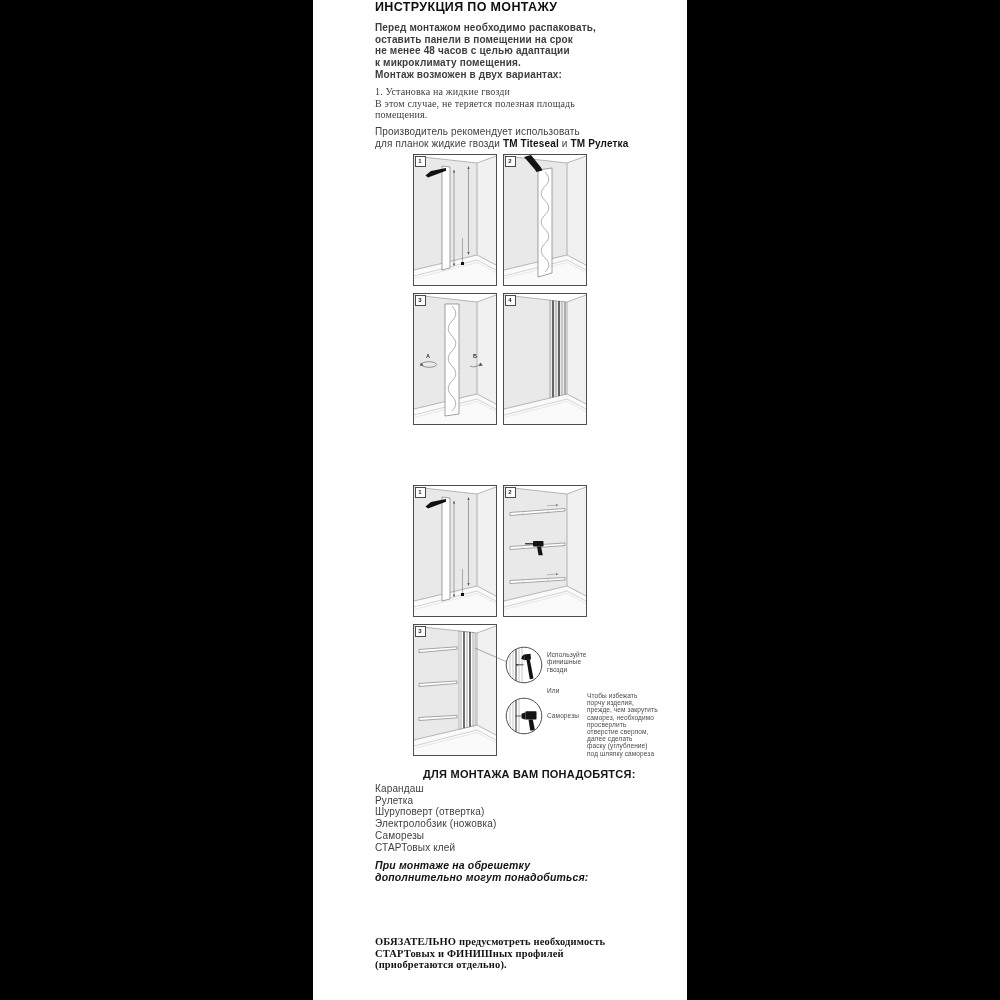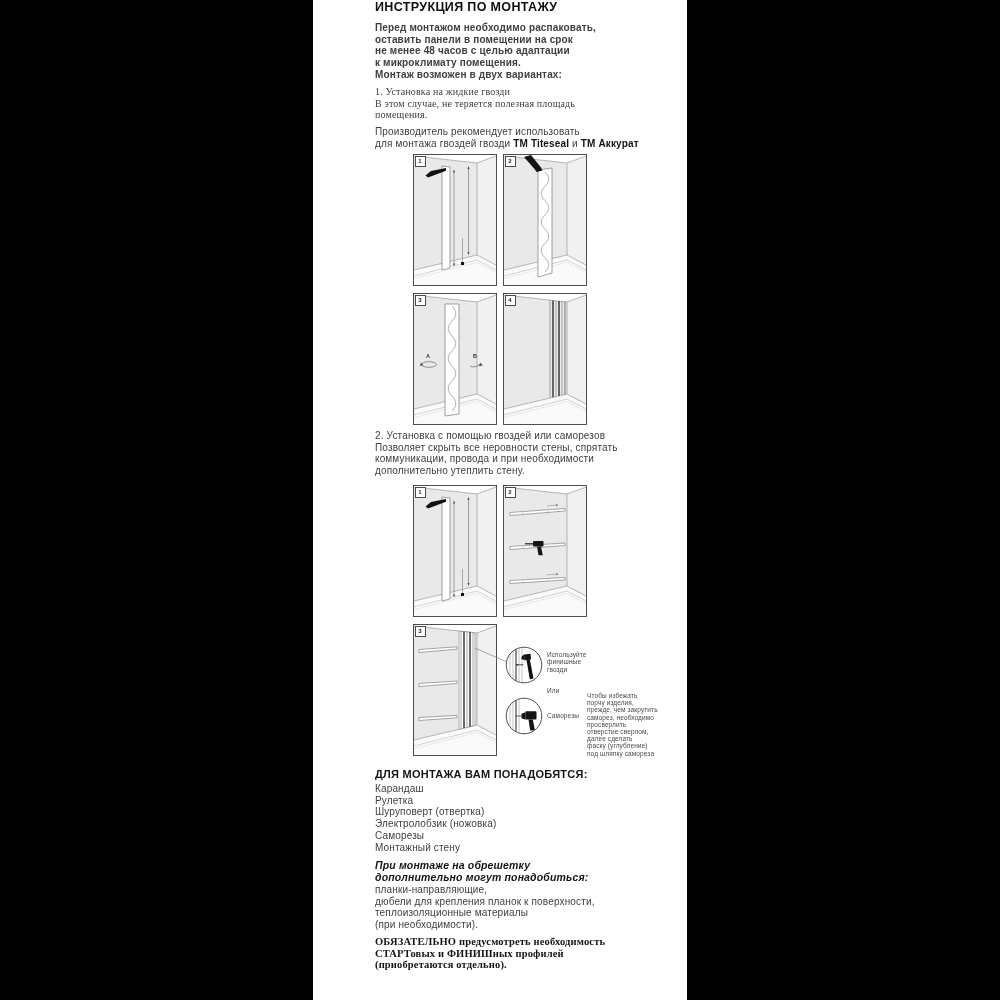--- a/index.html
+++ b/index.html
@@ -94,21 +94,21 @@
 оставить панели в помещении на срок
 не менее 48 часов с целью адаптации
 к микроклимату помещения.
 Монтаж возможен в двух вариантах:</div>
 
   <div class="txt" style="top:86px;font-family:Liberation Serif, serif;">1. Установка на жидкие гвозди
 В этом случае, не теряется полезная площадь
 помещения.</div>
 
   <div class="txt" style="top:126px;"><span>Производитель рекомендует использовать
-для монтажа гвоздей гвозди </span><span class="inline-bold">ТМ Titeseal</span><span> и </span><span class="inline-bold">ТМ Аккурат</span></div>
+для планок жидкие гвозди </span><span class="inline-bold">ТМ Titeseal</span><span> и </span><span class="inline-bold">ТМ Рулетка</span></div>
 
   <div class="figbox" style="left:100px; top:154px;">
     <svg viewBox="0 0 84 132" width="84" height="132">
       <use href="#fig-pencil"></use>
     </svg>
     <div class="fignum">1</div>
   </div>
 
   <div class="figbox" style="left:190px; top:154px;">
     <svg viewBox="0 0 84 132" width="84" height="132">
@@ -141,24 +141,20 @@
       <line x1="47" y1="7.1" x2="47" y2="105" stroke="#777777" stroke-width="0.6"></line>
       <line x1="50" y1="7.4" x2="50" y2="104.3" stroke="#2e2e2e" stroke-width="1.4"></line>
       <line x1="53" y1="7.8" x2="53" y2="103.6" stroke="#777777" stroke-width="0.6"></line>
       <line x1="56" y1="8.1" x2="56" y2="102.9" stroke="#2e2e2e" stroke-width="1.4"></line>
       <line x1="59" y1="8.4" x2="59" y2="102.2" stroke="#777777" stroke-width="0.6"></line>
       <line x1="62" y1="8.8" x2="62" y2="101.5" stroke="#555555" stroke-width="0.8"></line>
     </svg>
     <div class="fignum">4</div>
   </div>
 
-  <div class="txt" style="top:430px;">2. Установка с помощью гвоздей или саморезов
-Позволяет скрыть все неровности стены, спрятать
-коммуникации, провода и при необходимости
-дополнительно утеплить стену.</div>
 
   <div class="figbox" style="left:100px; top:485px;">
     <svg viewBox="0 0 84 132" width="84" height="132">
       <use href="#fig-pencil"></use>
     </svg>
     <div class="fignum">1</div>
   </div>
 
   <div class="figbox" style="left:190px; top:485px;">
     <svg viewBox="0 0 84 132" width="84" height="132">
@@ -260,27 +256,23 @@
   <div class="note-label" style="left:274px; top:692px;">Чтобы избежать
 порчу изделия,
 прежде, чем закрутить
 саморез, необходимо
 просверлить
 отверстие сверлом,
 далее сделать
 фаску (углубление)
 под шляпку самореза</div>
 
-  <div class="txt bold-head" style="top:769px; font-size:11px; letter-spacing:0.25px;">ДЛЯ МОНТАЖА ВАМ ПОНАДОБЯТСЯ:</div>
-  <div class="txt" style="top:783px;"><span class="tool-item">Карандаш</span><span class="tool-item">Рулетка</span><span class="tool-item">Шуруповерт (отвертка)</span><span class="tool-item">Электролобзик (ножовка)</span><span class="tool-item">Саморезы</span><span class="tool-item">Монтажный стену</span></div>
+  <div class="txt bold-head" style="top:769px; font-size:11px; letter-spacing:0.25px;margin-left:48px;">ДЛЯ МОНТАЖА ВАМ ПОНАДОБЯТСЯ:</div>
+  <div class="txt" style="top:783px;"><span class="tool-item">Карандаш</span><span class="tool-item">Рулетка</span><span class="tool-item">Шуруповерт (отвертка)</span><span class="tool-item">Электролобзик (ножовка)</span><span class="tool-item">Саморезы</span><span class="tool-item">СТАРТовых клей</span></div>
 
   <div class="txt bold-head" style="top:860px; font-size:10.5px;font-style:italic;">При монтаже на обрешетку
 дополнительно могут понадобиться:</div>
-  <div class="txt" style="top:884px;">планки-направляющие,
-дюбели для крепления планок к поверхности,
-теплоизоляционные материалы
-(при необходимости).</div>
 
   <div class="txt bold-head" style="top:936px; font-size:10.5px;font-family:Liberation Serif, serif;">ОБЯЗАТЕЛЬНО предусмотреть необходимость
 СТАРТовых и ФИНИШных профилей
 (приобретаются отдельно).</div>
 
 </div>
 
 </body></html>

